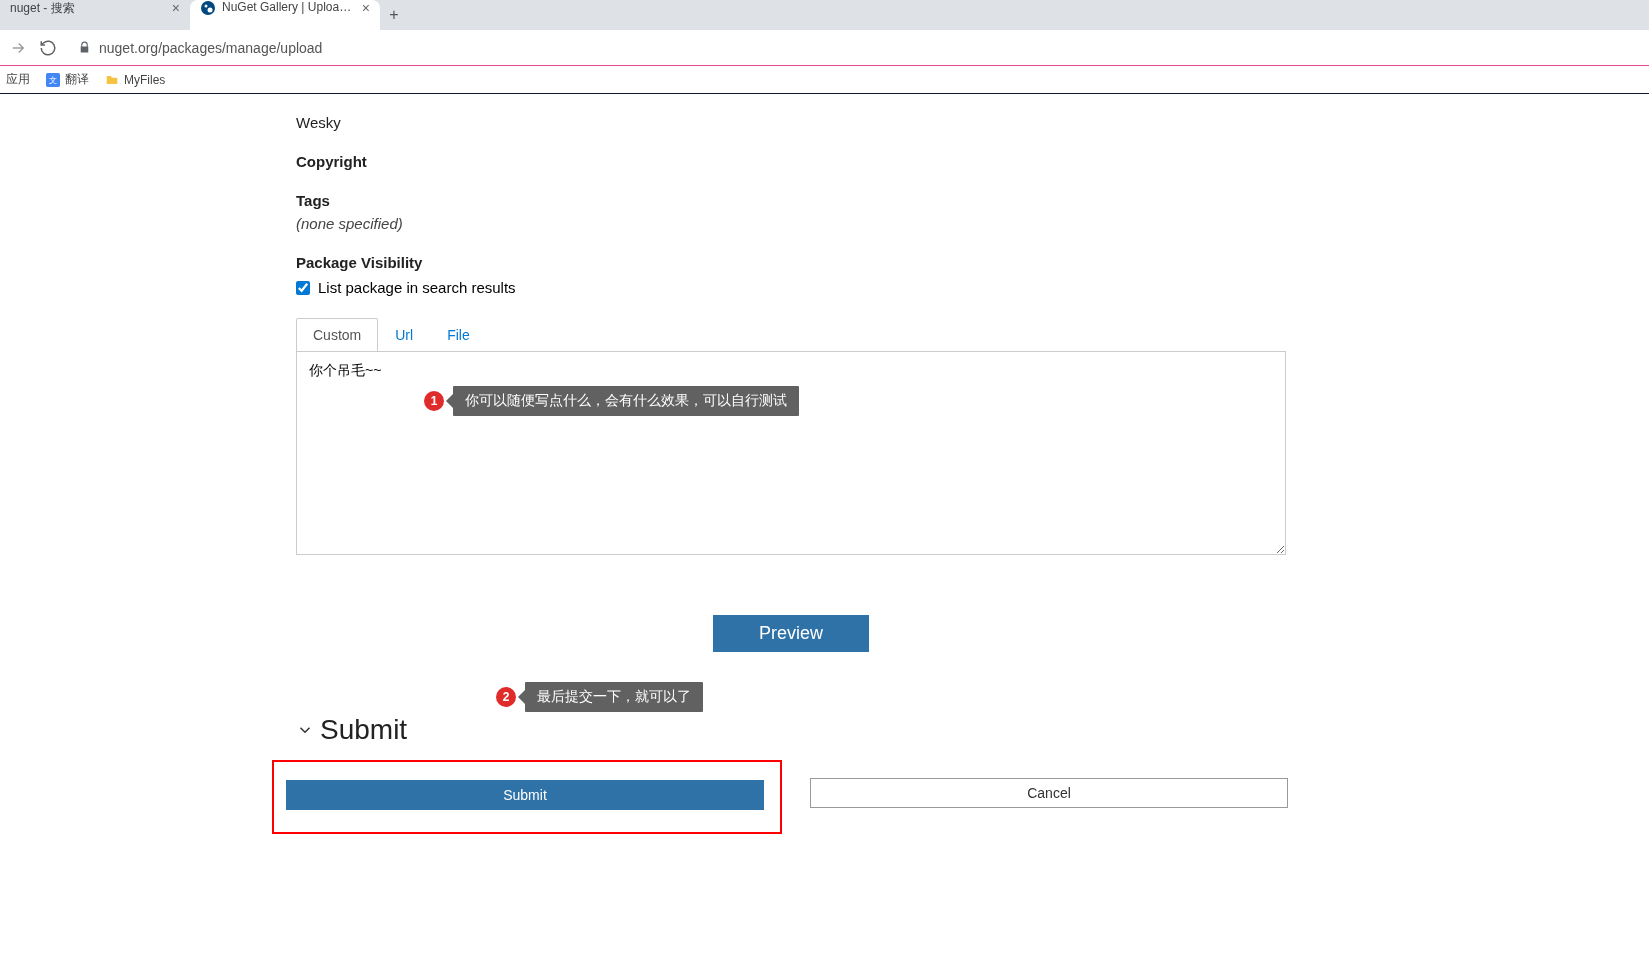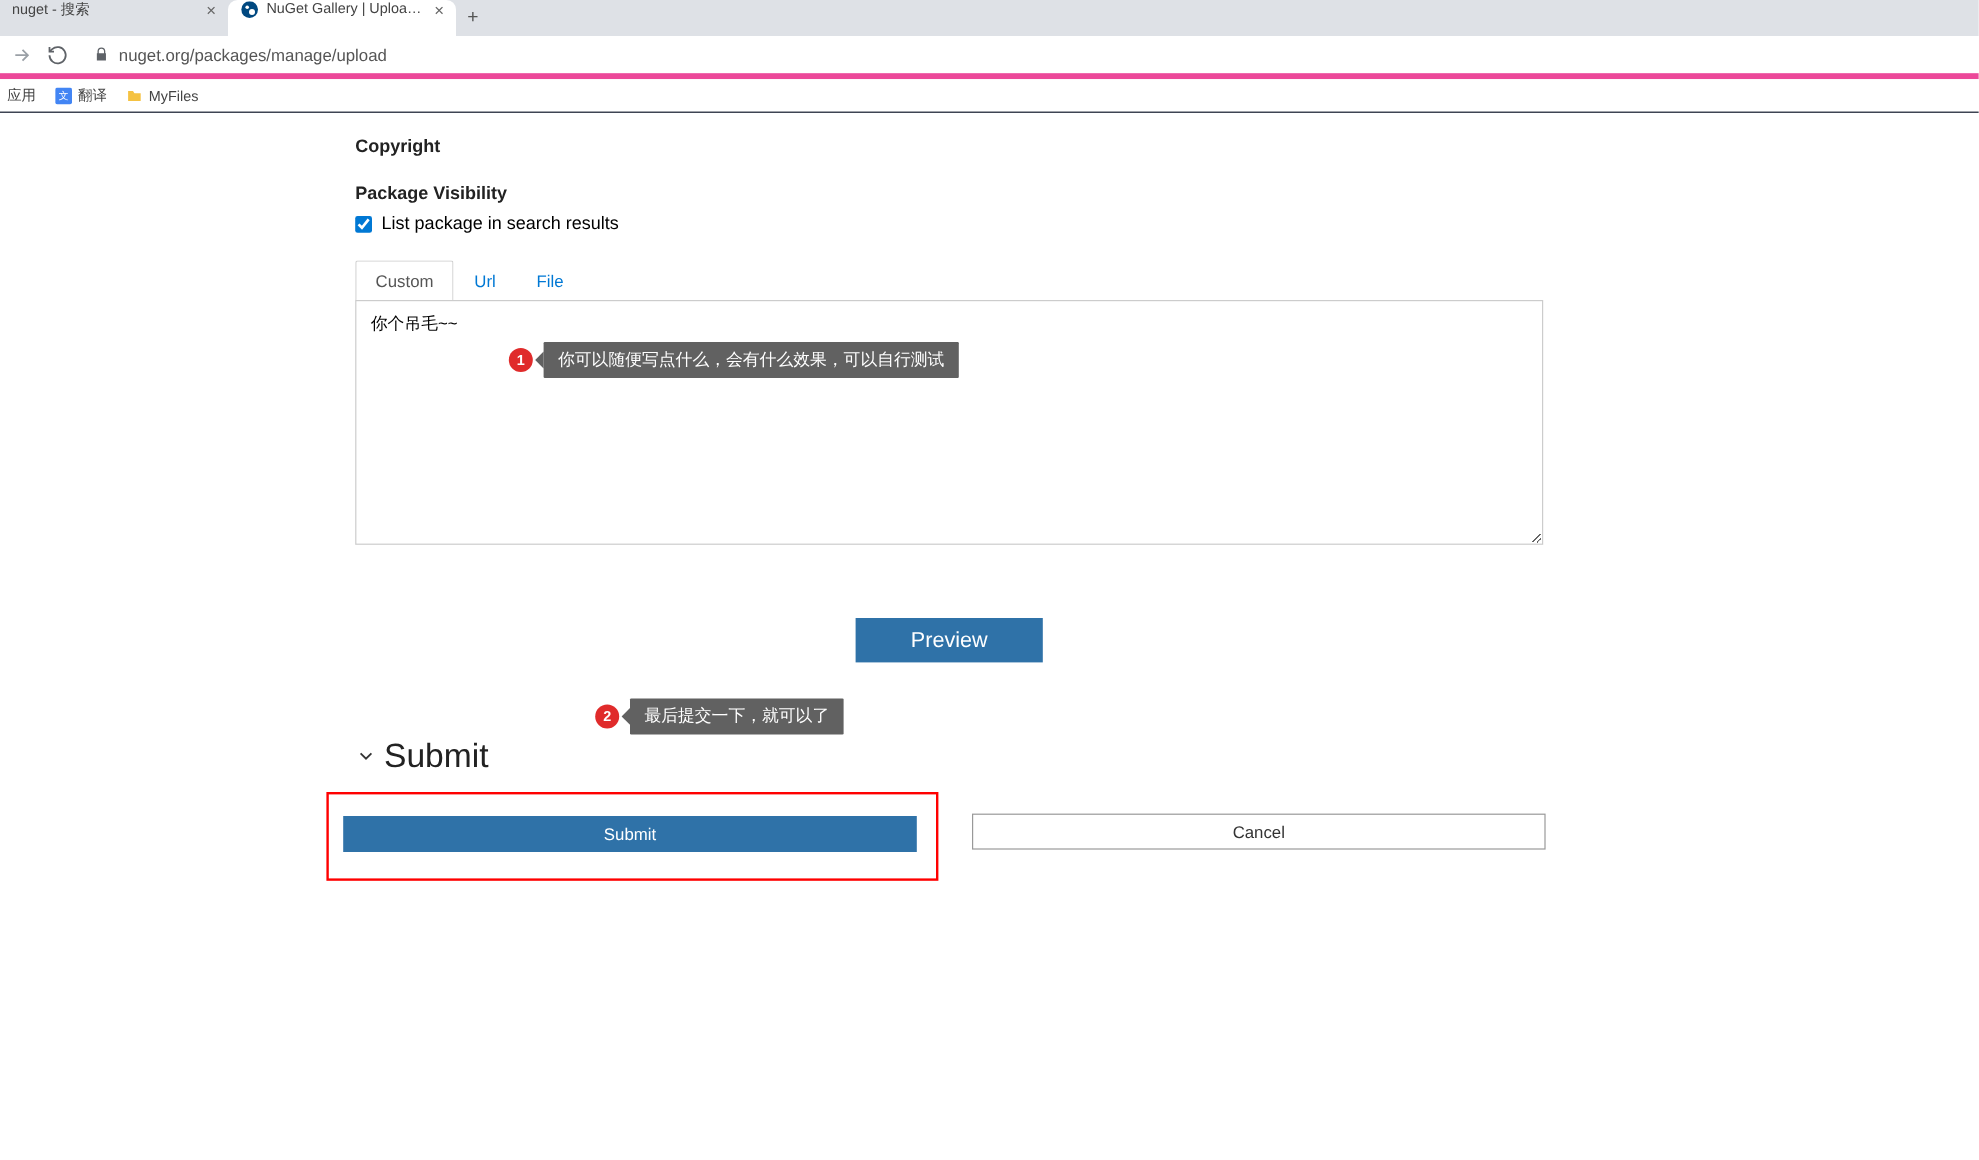--- a/index.html
+++ b/index.html
@@ -8,21 +8,21 @@
     
     .tab-bar { background: #dee1e6; height: 30px; display: flex; align-items: center; padding-left: 0; }
     .tab { background: #fff; height: 30px; display: flex; padding: 0 10px; min-width: 190px; max-width: 190px; border-radius: 8px 8px 0 0; gap: 6px; font-size: 12px; color: #444; }
     .tab.inactive { background: #dee1e6; }
     .tab .favicon { width: 16px; height: 16px; display: inline-flex; align-items: center; justify-content: center; }
     .tab .title { flex: 1; overflow: hidden; white-space: nowrap; text-overflow: ellipsis; }
     .tab .close { color: #666; font-size: 14px; }
     .newtab { width: 28px; display: flex; align-items: center; justify-content: center; color: #555; font-size: 16px; }
 
     
-    .addr-row { background: #fff; height: 36px; display: flex; align-items: center; padding: 0 8px; gap: 10px; border-bottom: 5px solid #ec4899; }
+    .addr-row { background: #fff; height: 36px; display: flex; align-items: center; padding: 0 8px; gap: 10px; border-bottom: 1px solid #ec4899; }
     .nav-icon { width: 20px; height: 20px; display: flex; align-items: center; justify-content: center; color: #5f6368; }
     .addr-box { flex: 1; display: flex; align-items: center; gap: 8px; padding-left: 10px; font-size: 14px; color: #555; }
     .lock-icon { color: #5f6368; }
 
     
     .bookmark-row { background: #fff; height: 28px; display: flex; align-items: center; padding: 0 6px; gap: 16px; border-bottom: 1px solid #0f172a; font-size: 12px; color: #444; }
     .bookmark-item { display: flex; align-items: center; gap: 5px; }
 
     
     .content { padding: 20px 0 40px 296px; max-width: 1320px; }
@@ -128,25 +128,32 @@
       <svg width="14" height="14" viewBox="0 0 24 24" fill="#f5c242">
           <path d="M3 5h7l2 3h9v11H3z"></path>
         </svg>
     </span>
     <span>MyFiles</span>
   </div>
 </div>
 
 <div class="content">
 
+  <div class="section">
+    <div class="section-value">Wesky</div>
+  </div>
 
   <div class="section">
     <div class="section-title">Copyright</div>
   </div>
 
+  <div class="section">
+    <div class="section-title">Tags</div>
+    <div class="section-value italic">(none specified)</div>
+  </div>
 
   <div class="section">
     <div class="section-title">Package Visibility</div>
     <div class="checkbox-row">
       <input type="checkbox" class="checkbox" checked="" style="">
       <span>List package in search results</span>
     </div>
   </div>
 
   <div class="mini-tabs">

